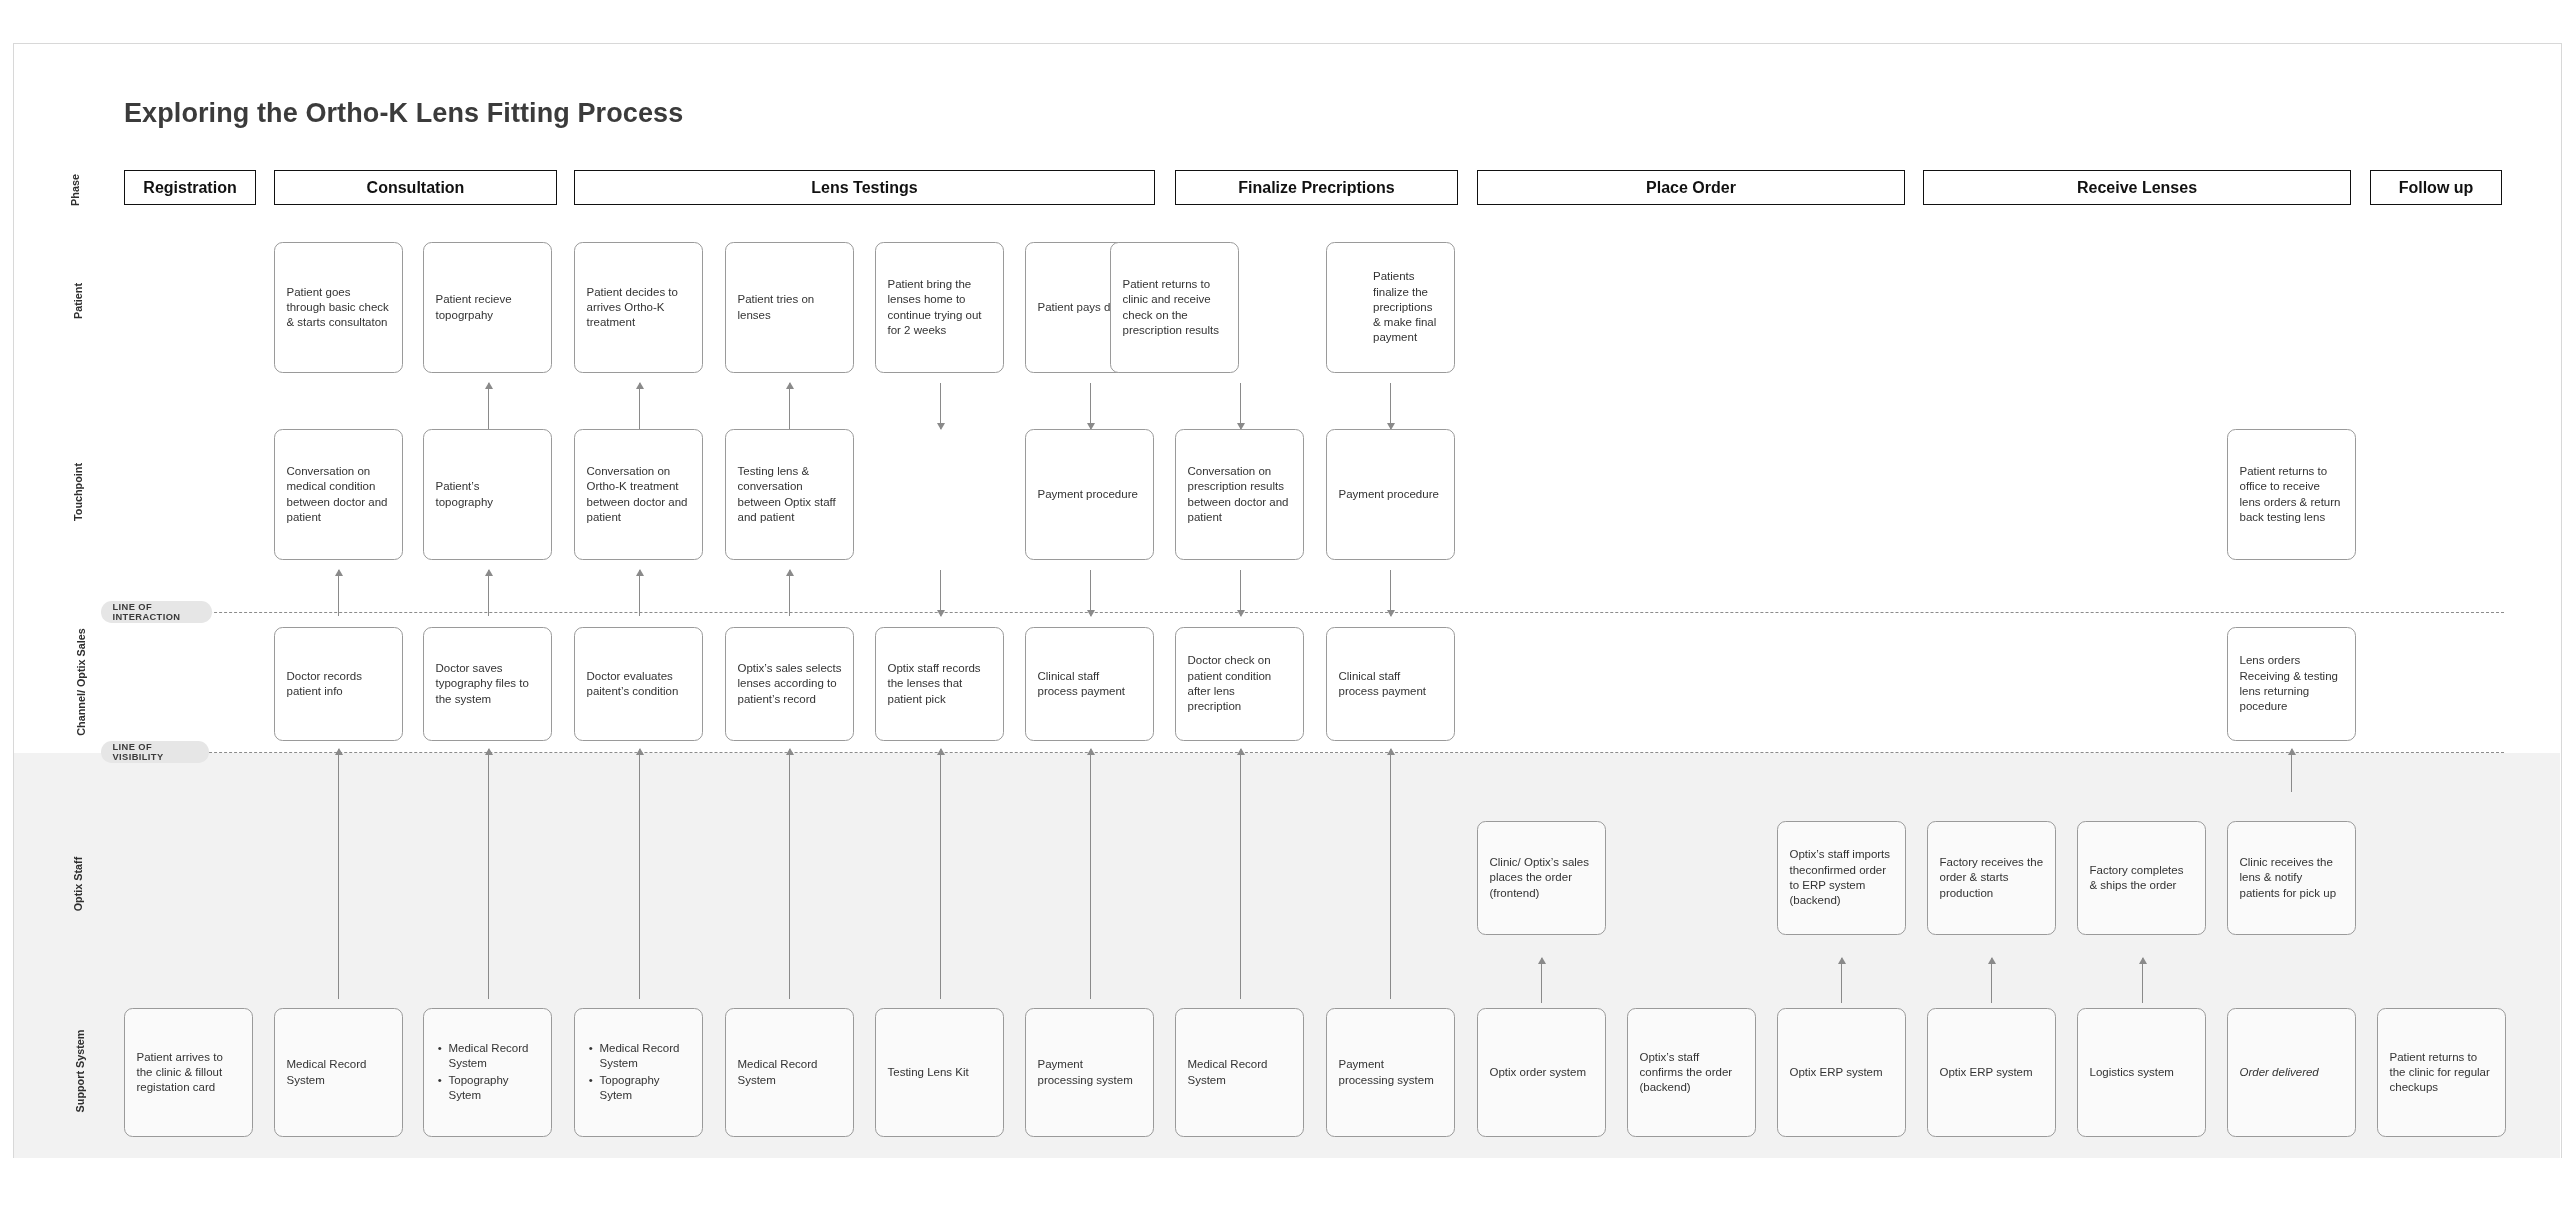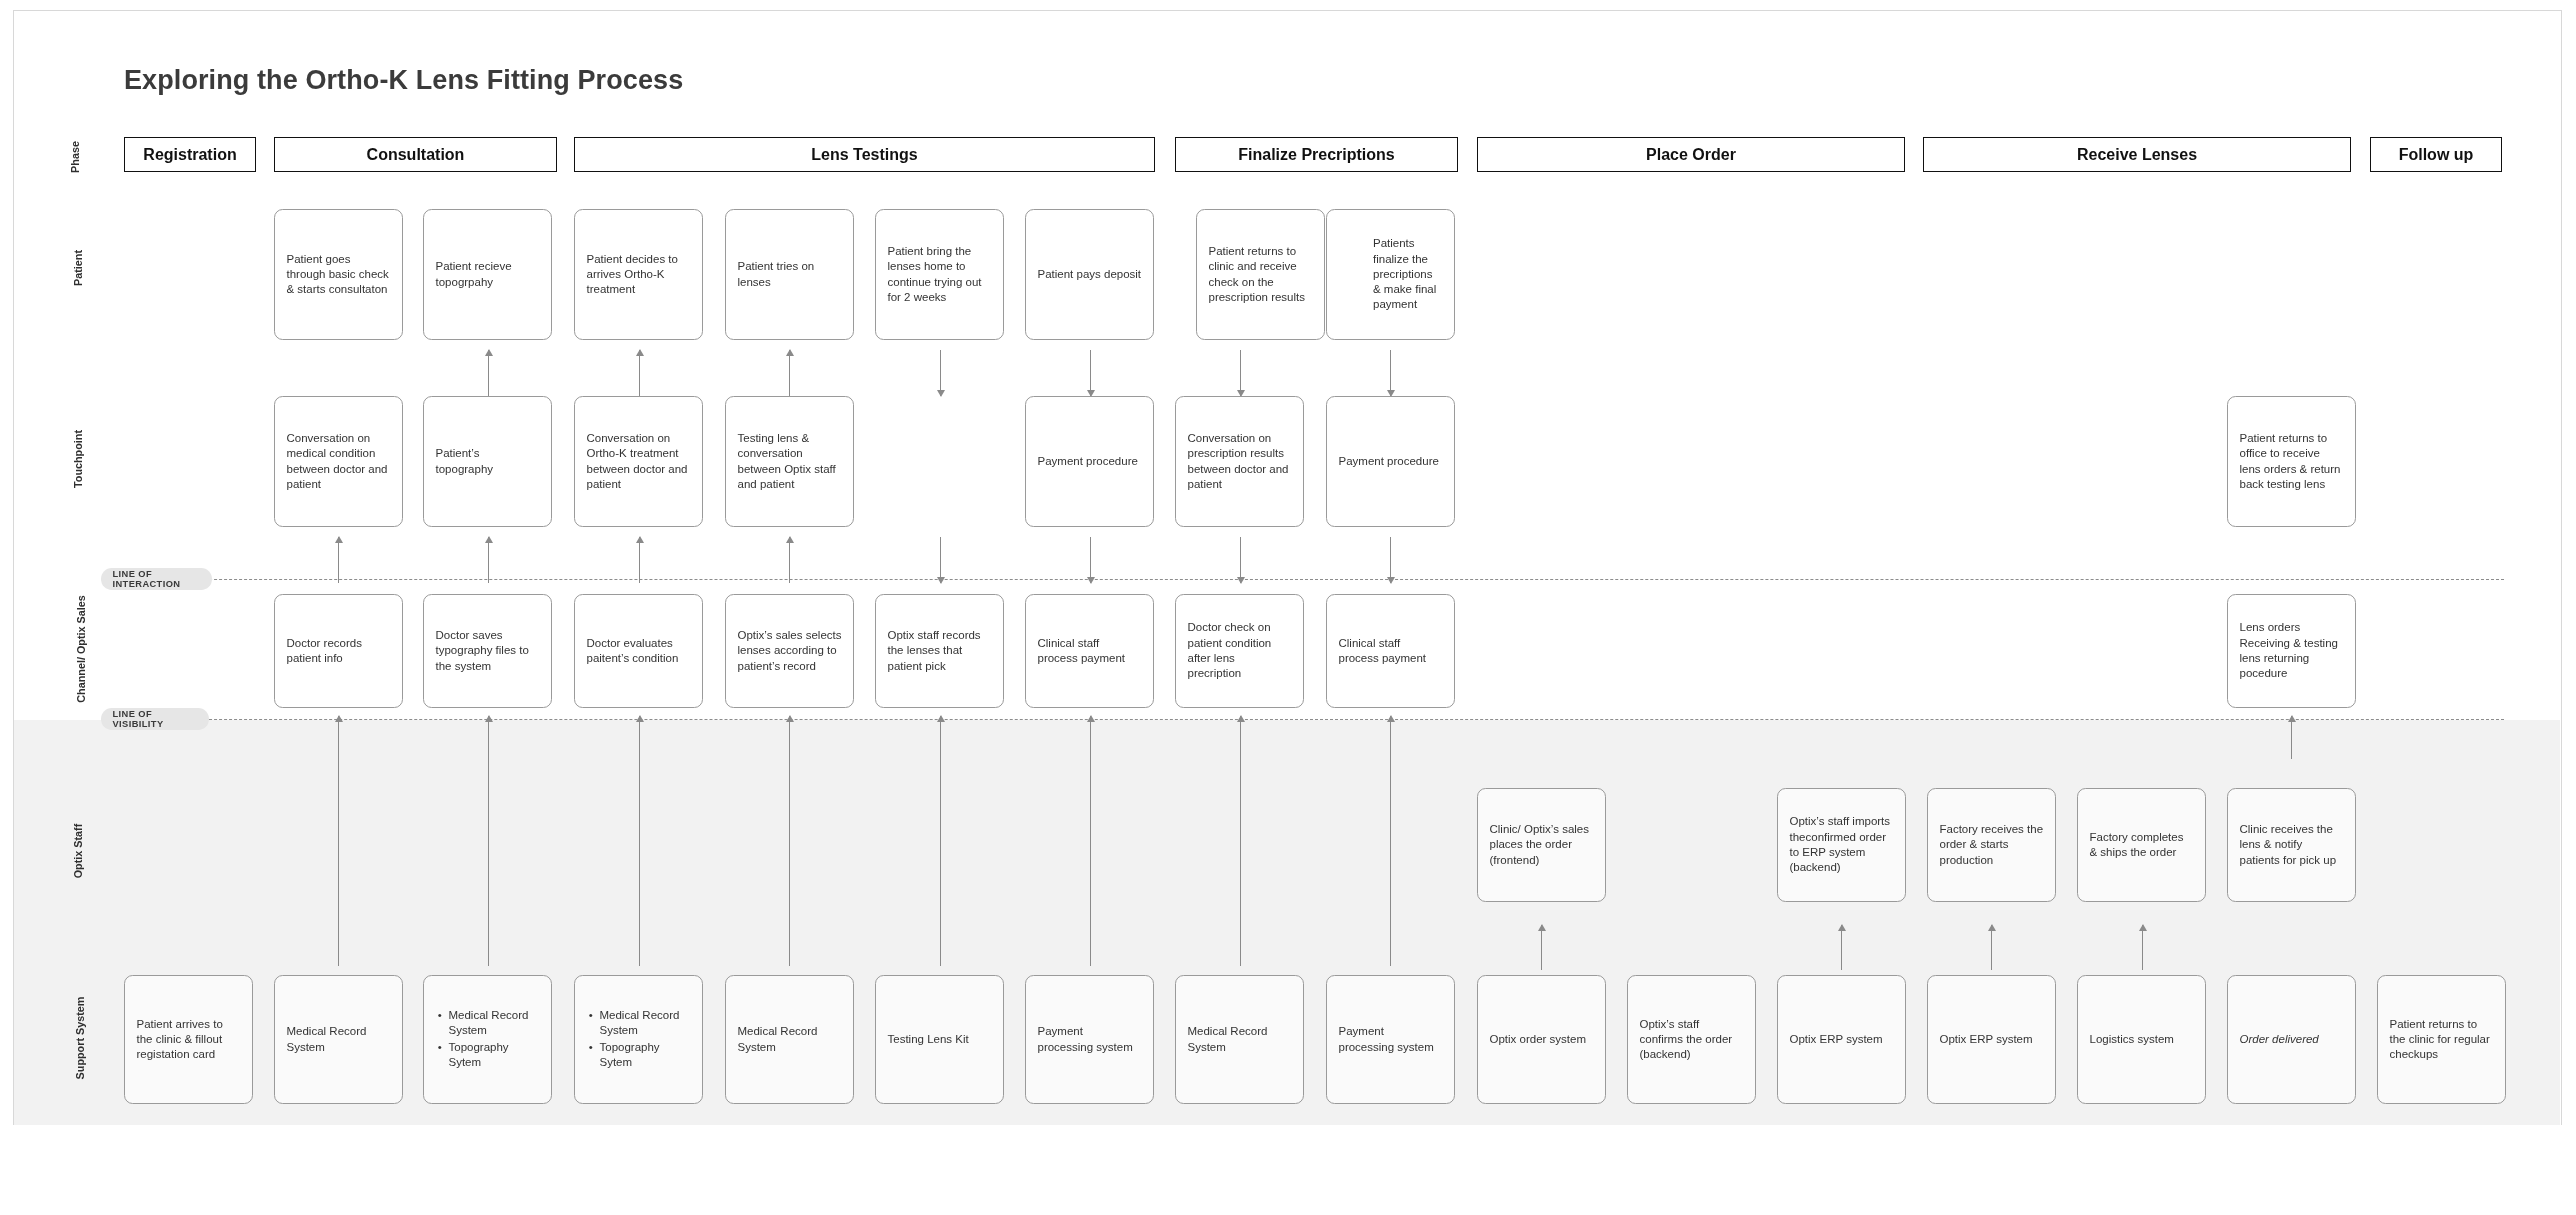--- a/index.html
+++ b/index.html
@@ -1,17 +1,17 @@
 <!DOCTYPE html>
 <html style="font-size:11.5px"><head>
 <meta charset="utf-8">
 <style>
   html,body{margin:0;padding:0;background:#ffffff;}
   body{font-family:"Liberation Sans",sans-serif;}
-  #page{position:relative;width:2576px;height:1125px;background:#ffffff;overflow:hidden;}
+  #page{position:relative;width:2576px;height:1125px;background:#ffffff;overflow:hidden;margin-top:33px;}
 
   
   .frame{position:absolute;left:13px;top:10px;width:2549px;height:1192px;border:1.4px solid #d8d8d8;box-sizing:border-box;background:#fff;}
 
   
   .backstage-band{position:absolute;left:14.4px;top:720px;width:2546px;height:480px;background:#f2f2f2;}
 
   .title{position:absolute;left:124px;top:65px;font-size:27px;font-weight:bold;color:#3b3b3b;letter-spacing:0.1px;white-space:nowrap;}
 
   
@@ -66,21 +66,21 @@
   <div class="phase" style="left:1477px;top:137px;width:428px;">Place Order</div>
   <div class="phase" style="left:1923px;top:137px;width:428px;">Receive Lenses</div>
   <div class="phase" style="left:2370px;top:137px;width:132px;">Follow up</div>
 
   <div class="card" style="left:274px;top:209px;width:129px;height:131px;">Patient goes through basic check &amp; starts consultaton</div>
   <div class="card" style="left:423px;top:209px;width:129px;height:131px;">Patient recieve topogrpahy</div>
   <div class="card" style="left:574px;top:209px;width:129px;height:131px;">Patient decides to arrives  Ortho-K treatment</div>
   <div class="card" style="left:725px;top:209px;width:129px;height:131px;">Patient tries on lenses</div>
   <div class="card" style="left:875px;top:209px;width:129px;height:131px;">Patient bring the lenses home to continue trying out for 2 weeks</div>
   <div class="card" style="left:1025px;top:209px;width:129px;height:131px;">Patient pays deposit</div>
-  <div class="card" style="left:1196px;top:209px;width:129px;height:131px;">Patient returns to clinic and receive check on the prescription results</div>
+  <div class="card" style="left:1110px;top:209px;width:129px;height:131px;">Patient returns to clinic and receive check on the prescription results</div>
   <div class="card" style="left:1326px;top:209px;width:129px;height:131px;padding-left:46px;">Patients finalize the precriptions &amp; make final payment</div>
 
   <div class="arrow up" style="left:488px;top:350px;height:46px;"></div>
   <div class="arrow up" style="left:639px;top:350px;height:46px;"></div>
   <div class="arrow up" style="left:789px;top:350px;height:46px;"></div>
   <div class="arrow down" style="left:940px;top:350px;height:46px;"></div>
   <div class="arrow down" style="left:1090px;top:350px;height:46px;"></div>
   <div class="arrow down" style="left:1240px;top:350px;height:46px;"></div>
   <div class="arrow down" style="left:1390px;top:350px;height:46px;"></div>
 

